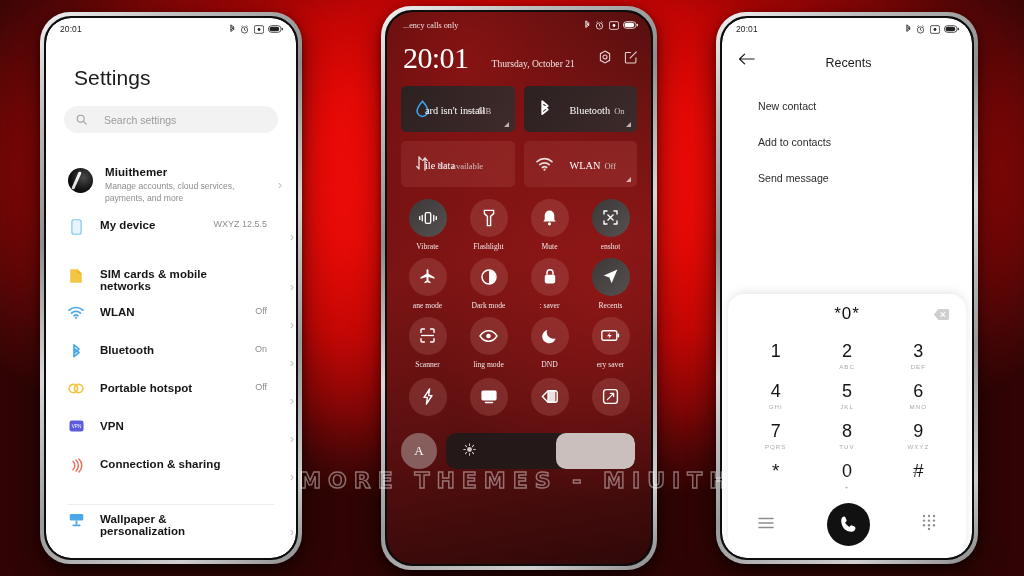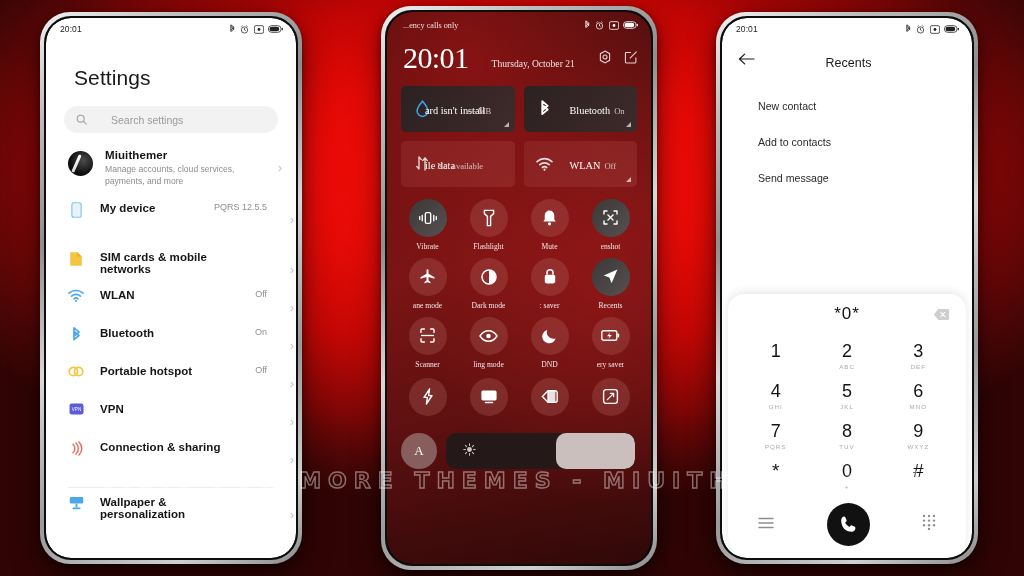--- a/index.html
+++ b/index.html
@@ -55,22 +55,22 @@
   .sb-icons{ display:flex; align-items:center; gap:4.5px; }
   .sb-icons svg{ display:block; }
 
   
   .settings-screen{ background:#fff; height:100%; position:relative; }
   .settings-title{
     font-size:21px; font-weight:400; color:#1a1a1a;
     padding:26px 0 0 28px; letter-spacing:.1px;
   }
   .search-box{
-    margin:16px 18px 0 18px; height:27px; border-radius:14px;
-    background:#f2f2f2; display:flex; align-items:center; gap:24px;
+    margin:16px 18px 17px 18px; height:27px; border-radius:14px;
+    background:#f2f2f2; display:flex; align-items:center; gap:17px;
     padding:0 12px;
   }
   .search-box .ph{ font-size:10.5px; color:#9a9a9a; }
   .acct-row{
     display:flex; align-items:flex-start; gap:12px;
     padding:16px 14px 14px 22px;
   }
   .avatar{
     width:25px; height:25px; border-radius:50%; flex:none; margin-top:2px;
     background:radial-gradient(circle at 62% 38%, #4b4b4b 0%, #111 58%, #000 100%);
@@ -246,21 +246,21 @@
         <div class="chev">›</div>
       </div>
 
       <div class="srow">
         <span class="ico">
           <svg width="11" height="16" viewBox="0 0 12 18">
               <rect x=".8" y=".8" width="10.4" height="16.4" rx="2.4" fill="#e7f4fd" stroke="#7bc5f0" stroke-width="1.3"></rect>
             </svg>
         </span>
         <span class="lbl">My device</span>
-        <span class="val">PQRS 12.5.5</span>
+        <span class="val">WXYZ 12.5.5</span>
         <span class="chev">›</span>
       </div>
 
       <div class="grp-space"></div>
 
       <div class="srow tall">
         <span class="ico">
           <svg width="14" height="16" viewBox="0 0 14 16">
               <path d="M1.2 1.3h7.1L12.8 5.6v9.1H1.2z" fill="#f4c542"></path>
               <path d="M8.3 1.3v4.3h4.5" fill="#e8b324"></path>

